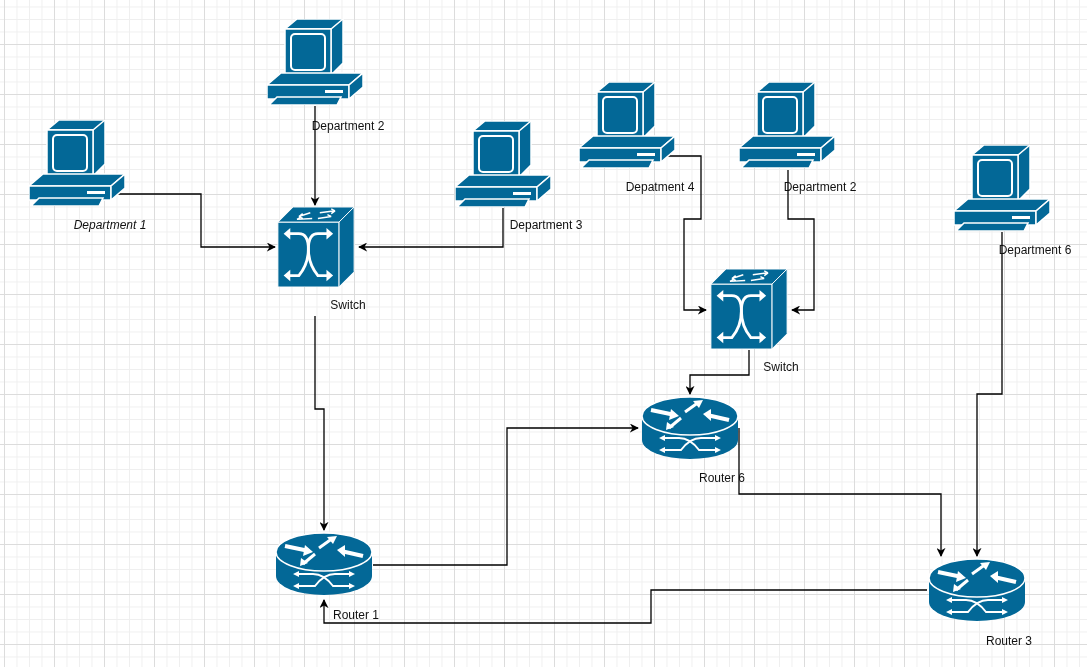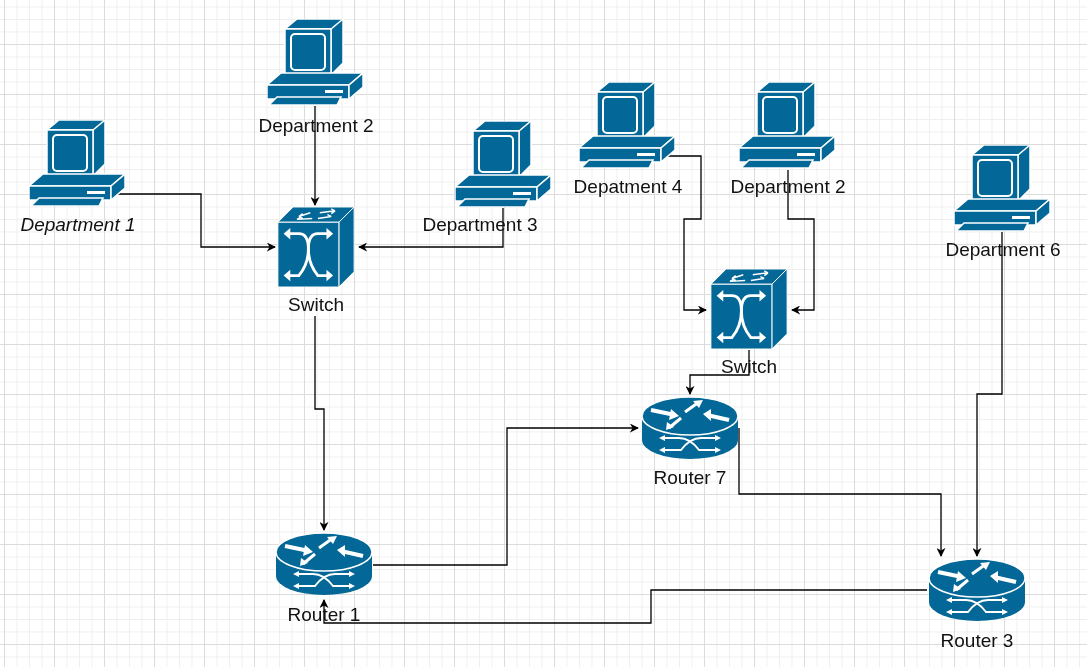--- a/index.html
+++ b/index.html
@@ -14,22 +14,22 @@
     background-image:
       linear-gradient(to right, #dcdcdc 1px, transparent 1px),
       linear-gradient(to bottom, #dcdcdc 1px, transparent 1px),
       linear-gradient(to right, #efefef 1px, transparent 1px),
       linear-gradient(to bottom, #efefef 1px, transparent 1px);
     background-size: 50px 50px, 50px 50px, 12.5px 12.5px, 12.5px 12.5px;
     background-position: 4px 44px, 4px 44px, 4px 44px, 4px 44px;
   }
   svg#diagram { position: absolute; left: 0; top: 0; }
   .label {
-    position: absolute; font-size: 19px; color: #111; white-space: nowrap;
-    transform: translateX(-50%); line-height: 16px;
+    position: absolute; font-size: 12px; color: #111; white-space: nowrap;
+    transform: translateX(-50%); line-height: 16px; margin-left: 32px;
   }
 </style>
 </head>
 <body>
 
 <div id="canvas">
   <svg id="diagram" width="1087" height="667" viewBox="0 0 1087 667">
     <defs>
       <marker id="arrow" viewBox="0 0 10 10" refX="9" refY="5" markerWidth="9" markerHeight="9" orient="auto-start-reverse" markerUnits="userSpaceOnUse">
         <path d="M0,0 L10,5 L0,10 L3,5 Z" fill="#000"></path>
@@ -127,22 +127,22 @@
     <g>
       <use href="#sym-router" x="641" y="396" width="98" height="64"></use>
     </g>
     <g>
       <use href="#sym-router" x="928" y="558" width="98" height="64"></use>
     </g>
   </svg>
 
   <div class="label" style="left:78px; top:217px;font-style:italic;">Department 1</div>
   <div class="label" style="left:316px; top:118px;">Department 2</div>
-  <div class="label" style="left:480px; top:217px;">Department 3</div>
+  <div class="label" style="left:514px; top:217px;">Department 3</div>
   <div class="label" style="left:628px; top:179px;text-align:center;">Depatment 4</div>
   <div class="label" style="left:788px; top:179px;">Department 2</div>
   <div class="label" style="left:1003px; top:242px;text-align:center;">Department 6</div>
   <div class="label" style="left:316px; top:297px;">Switch</div>
   <div class="label" style="left:749px; top:359px;">Switch</div>
   <div class="label" style="left:324px; top:607px;">Router 1</div>
-  <div class="label" style="left:690px; top:470px;">Router 7</div>
+  <div class="label" style="left:690px; top:470px;">Router 6</div>
   <div class="label" style="left:977px; top:633px;">Router 3</div>
 </div>
 
 </body></html>

